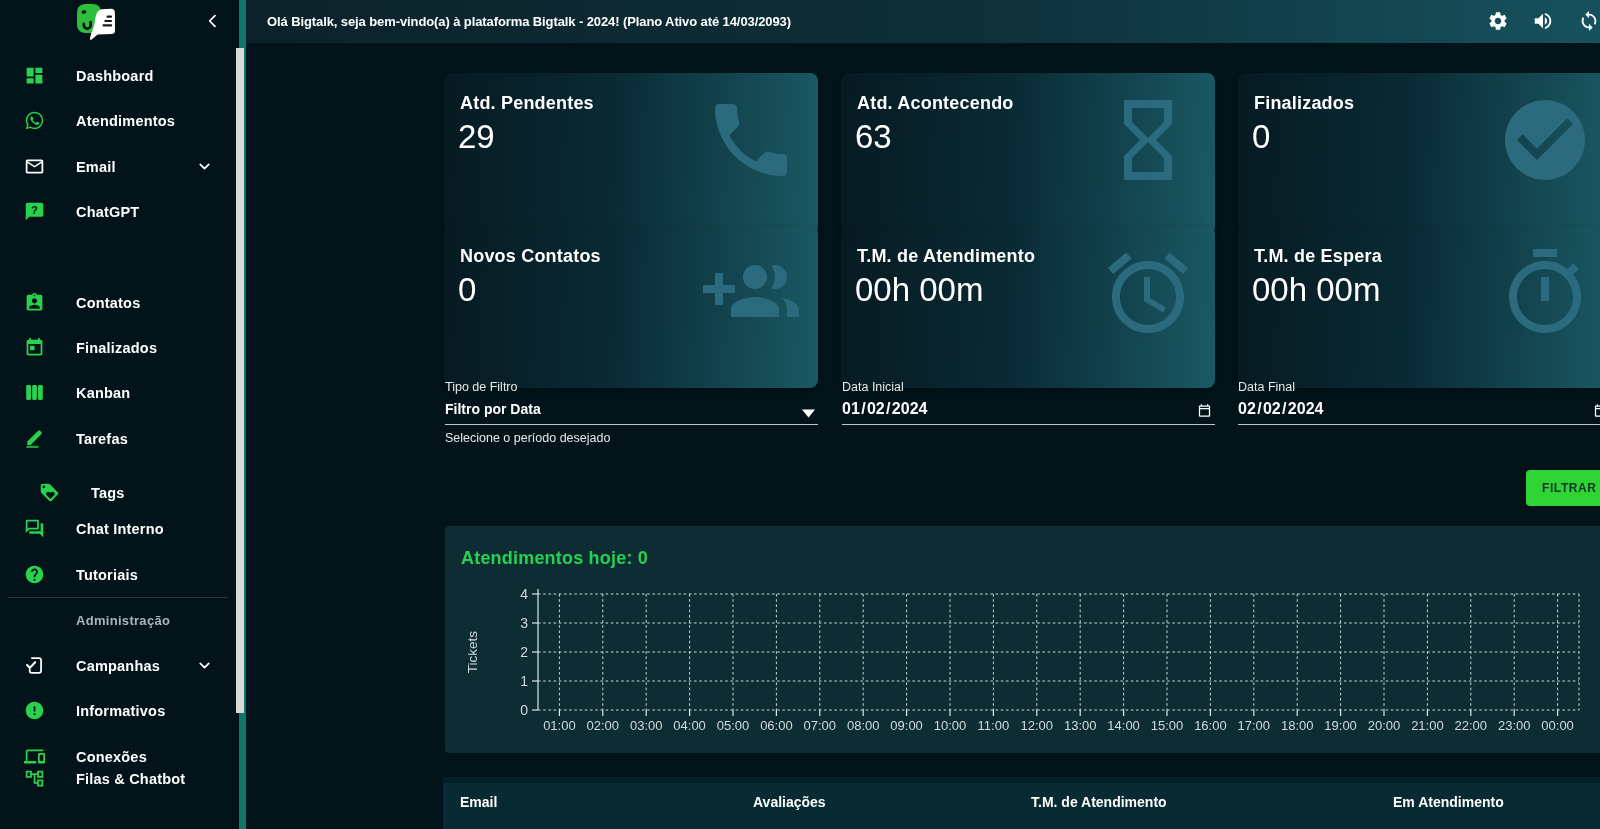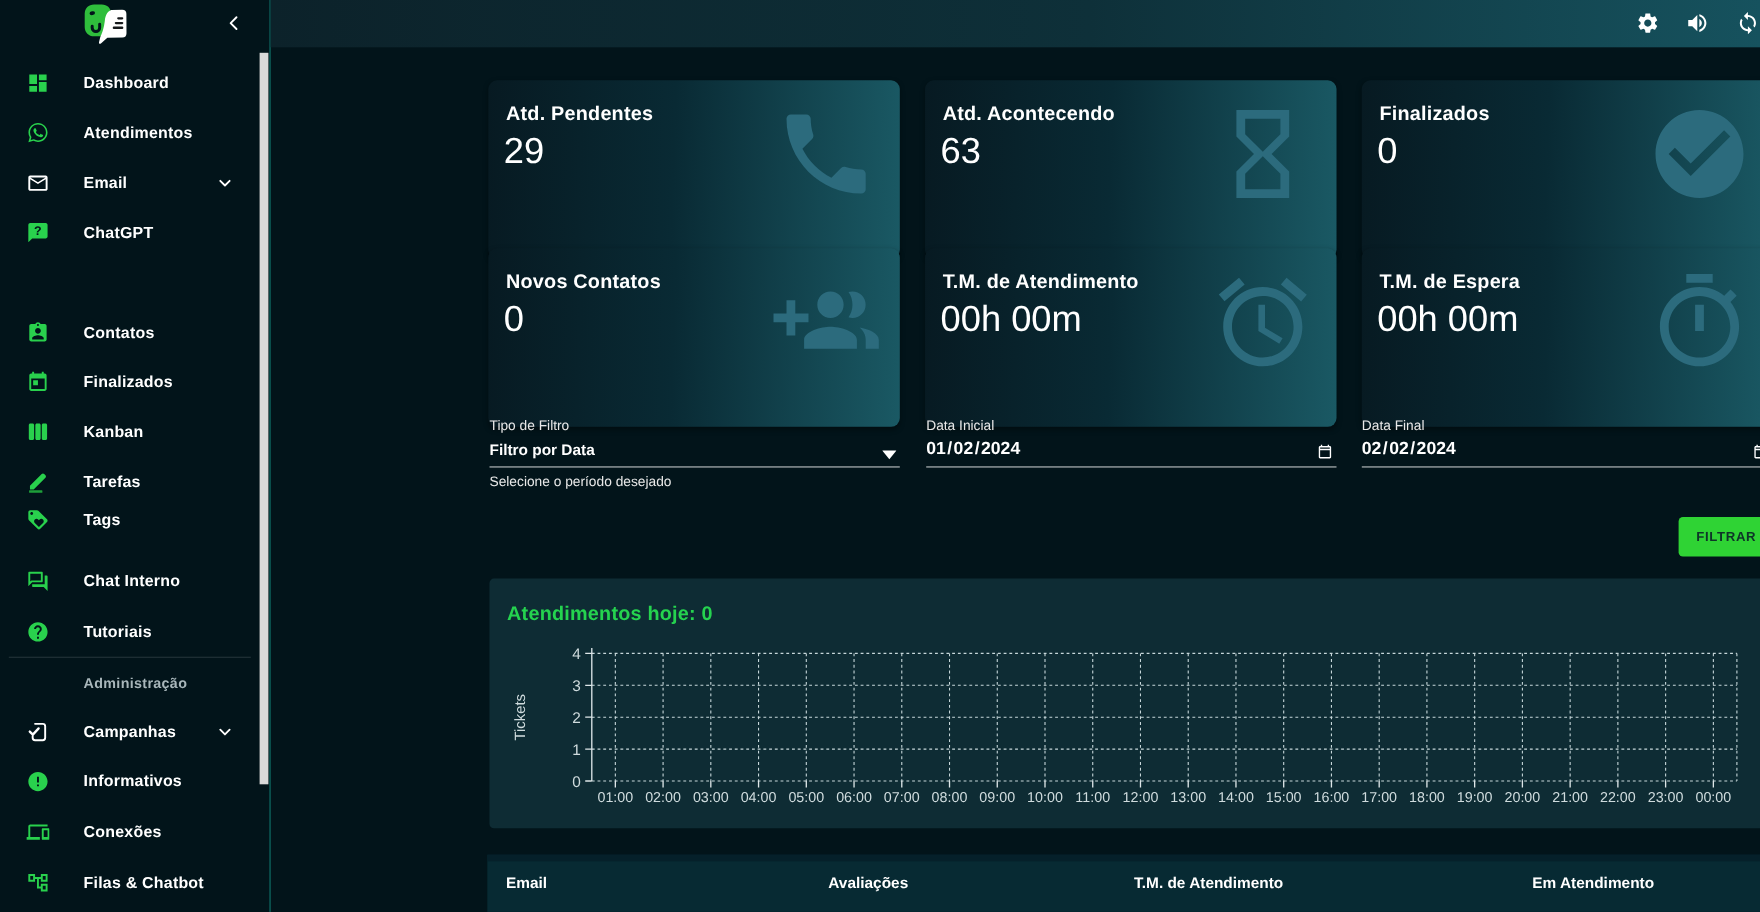--- a/index.html
+++ b/index.html
@@ -3,21 +3,21 @@
 <meta charset="utf-8">
 <style>
   * { margin:0; padding:0; box-sizing:border-box; }
   html,body { width:1600px; height:829px; overflow:hidden; background:#02141a; font-family:"Liberation Sans", sans-serif; }
   .abs { position:absolute; }
   
   #topbar { left:246px; top:0; width:1354px; height:43px; background:linear-gradient(90deg,#0c222a 0%,#0e3039 55%,#16525e 100%); }
   #topbar .greet { position:absolute; left:21px; top:14px; font-size:13px; font-weight:bold; color:#fff; letter-spacing:-0.1px; }
   .tbicon { position:absolute; top:10px; width:22px; height:22px; }
   
-  #sidebar { left:0; top:0; width:246px; height:829px; background:#02141a; border-right:1px solid #0f766e; }
+  #sidebar { left:0; top:0; width:246px; height:829px; background:#02141a; border-right:7px solid #0f766e; }
   .mitem { position:absolute; left:0; width:236px; height:45px; }
   .mitem svg.micon { position:absolute; left:24px; top:12px; width:21px; height:21px; }
   .mitem .mtext { position:absolute; left:76px; top:50%; transform:translateY(-50%); font-size:14.5px; font-weight:bold; color:#fff; letter-spacing:0.2px; white-space:nowrap; }
   .chev { position:absolute; left:196px; top:14px; width:17px; height:17px; }
   #divider { left:8px; top:597px; width:220px; height:1px; background:rgba(255,255,255,0.14); }
   #adminlbl { left:76px; top:613px; font-size:13px; font-weight:bold; color:#a8b6ba; letter-spacing:0.3px; }
   #scrollthumb { left:236px; top:48px; width:8px; height:665px; background:#d9d9d9; }
   
   .card { position:absolute; width:374px; height:162px; border-radius:8px;
           background:linear-gradient(92deg, #071a22 0%, #092a34 45%, #1a5964 100%);
@@ -104,21 +104,21 @@
       </svg>
       <div class="mtext">Kanban</div>
     </div>
   <div class="mitem" style="top:416px;">
       <svg class="micon" viewBox="0 0 24 26">
         <path fill="#29d14d" d="M20.41 4.94l-1.35-1.35c-.78-.78-2.05-.78-2.83 0L3 16.82V21h4.18L20.41 7.77c.79-.78.79-2.05 0-2.83z"></path>
         <rect x="2" y="22" width="15" height="2.8" rx="0.6" fill="#1e9e3a"></rect>
       </svg>
       <div class="mtext">Tarefas</div>
     </div>
-  <div class="mitem" style="top:450px;">
+  <div class="mitem" style="top:470px;margin-left:15px;">
       <svg class="micon" viewBox="0 0 24 24">
         <path fill="#29d14d" d="M21.41 11.58l-9-9C12.05 2.22 11.55 2 11 2H4c-1.1 0-2 .9-2 2v7c0 .55.22 1.05.59 1.42l9 9c.36.36.86.58 1.41.58.55 0 1.05-.22 1.41-.59l7-7c.37-.36.59-.86.59-1.41 0-.55-.23-1.06-.59-1.42zM5.5 7C4.67 7 4 6.33 4 5.5S4.67 4 5.5 4 7 4.67 7 5.5 6.33 7 5.5 7zm11.77 8.27L13 19.54l-4.27-4.27C8.28 14.81 8 14.19 8 13.5c0-1.38 1.12-2.5 2.5-2.5.69 0 1.32.28 1.77.74l.73.72.73-.73c.45-.45 1.08-.73 1.77-.73 1.38 0 2.5 1.12 2.5 2.5 0 .69-.28 1.32-.73 1.77z"></path>
       </svg>
       <div class="mtext">Tags</div>
     </div>
   <div class="mitem" style="top:506px;">
       <svg class="micon" viewBox="0 0 24 24">
         <path fill="#29d14d" d="M15 4v7H5.17L4 12.17V4h11m1-2H3c-.55 0-1 .45-1 1v14l4-4h10c.55 0 1-.45 1-1V3c0-.55-.45-1-1-1zm5 4h-2v9H6v2c0 .55.45 1 1 1h11l4 4V7c0-.55-.45-1-1-1z"></path>
       </svg>
       <div class="mtext">Chat Interno</div>
@@ -144,32 +144,33 @@
         <path fill="#29d14d" d="M12 2C6.48 2 2 6.48 2 12s4.48 10 10 10 10-4.48 10-10S17.52 2 12 2zm1 15h-2v-2h2v2zm0-4h-2V7h2v6z"></path>
       </svg>
       <div class="mtext">Informativos</div>
     </div>
   <div class="mitem" style="top:734px;">
       <svg class="micon" viewBox="0 0 24 24">
         <path fill="#29d14d" d="M4 6h18V4H4c-1.1 0-2 .9-2 2v11H0v3h14v-3H4V6zm19 2h-6c-.55 0-1 .45-1 1v10c0 .55.45 1 1 1h6c.55 0 1-.45 1-1V9c0-.55-.45-1-1-1zm-1 9h-4v-7h4v7z"></path>
       </svg>
       <div class="mtext">Conexões</div>
     </div>
-  <div class="mitem" style="top:780px;">
+  <div class="mitem" style="top:756px;">
       <svg class="micon" viewBox="0 0 24 24">
         <path fill="#29d14d" d="M22 11V3h-7v3H9V3H2v8h7V8h2v10h4v3h7v-8h-7v3h-2V8h2v3h7zM7 9H4V5h3v4zm10 6h3v4h-3v-4zm0-10h3v4h-3V5z"></path>
       </svg>
       <div class="mtext">Filas &amp; Chatbot</div>
     </div>
   <div id="divider" class="abs"></div>
   <div id="adminlbl" class="abs">Administração</div>
 </div>
 <div id="scrollthumb" class="abs"></div>
 
 <div id="topbar" class="abs">
+  <div class="greet">Olá Bigtalk, seja bem-vindo(a) à plataforma Bigtalk - 2024! (Plano Ativo até 14/03/2093)</div>
   <svg class="tbicon" style="left:1241px;" viewBox="0 0 24 24">
       <path fill="#fff" d="M19.14 12.94c.04-.3.06-.61.06-.94 0-.32-.02-.64-.07-.94l2.03-1.58c.18-.14.23-.41.12-.61l-1.92-3.32c-.12-.22-.37-.29-.59-.22l-2.39.96c-.5-.38-1.03-.7-1.62-.94l-.36-2.54c-.04-.24-.24-.41-.48-.41h-3.84c-.24 0-.43.17-.47.41l-.36 2.54c-.59.24-1.13.57-1.62.94l-2.39-.96c-.22-.08-.47 0-.59.22L2.74 8.87c-.12.21-.08.47.12.61l2.03 1.58c-.05.3-.09.63-.09.94s.02.64.07.94l-2.03 1.58c-.18.14-.23.41-.12.61l1.92 3.32c.12.22.37.29.59.22l2.39-.96c.5.38 1.03.7 1.62.94l.36 2.54c.05.24.24.41.48.41h3.84c.24 0 .44-.17.47-.41l.36-2.54c.59-.24 1.13-.56 1.62-.94l2.39.96c.22.08.47 0 .59-.22l1.92-3.32c.12-.22.07-.47-.12-.61l-2.01-1.58zM12 15.6c-1.98 0-3.6-1.62-3.6-3.6s1.62-3.6 3.6-3.6 3.6 1.62 3.6 3.6-1.62 3.6-3.6 3.6z"></path>
     </svg>
   <svg class="tbicon" style="left:1286px;" viewBox="0 0 24 24">
       <path fill="#fff" d="M3 9v6h4l5 5V4L7 9H3zm13.5 3c0-1.77-1.02-3.29-2.5-4.03v8.05c1.48-.73 2.5-2.25 2.5-4.02zM14 3.23v2.06c2.89.86 5 3.54 5 6.71s-2.11 5.85-5 6.71v2.06c4.01-.91 7-4.49 7-8.77s-2.99-7.86-7-8.77z"></path>
     </svg>
   <svg class="tbicon" style="left:1332px;" viewBox="0 0 24 24">
       <path fill="#fff" d="M12 4V1L8 5l4 4V6c3.31 0 6 2.69 6 6 0 1.01-.25 1.97-.7 2.8l1.46 1.46C19.54 15.03 20 13.57 20 12c0-4.42-3.58-8-8-8zm0 14c-3.31 0-6-2.69-6-6 0-1.01.25-1.97.7-2.8L5.24 7.74C4.46 8.97 4 10.43 4 12c0 4.42 3.58 8 8 8v3l4-4-4-4v3z"></path>
     </svg>
 </div>

